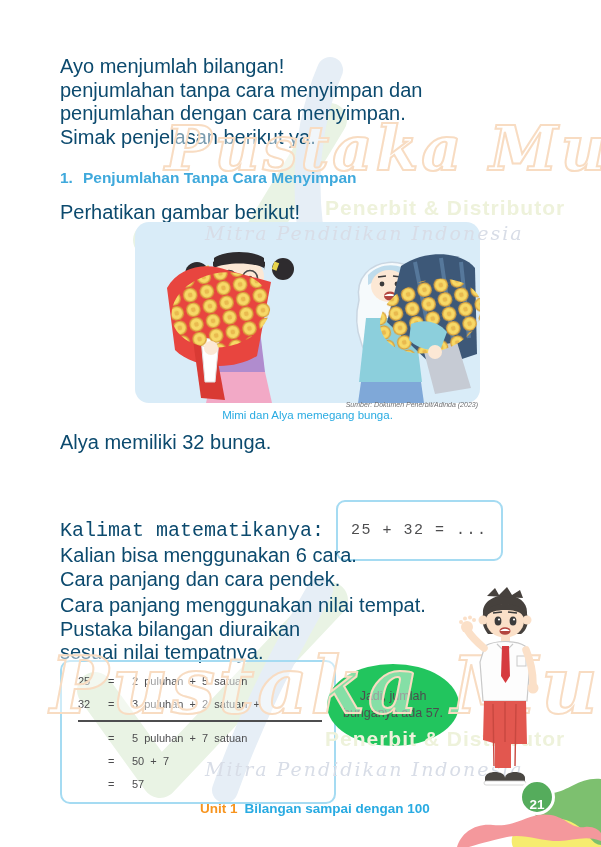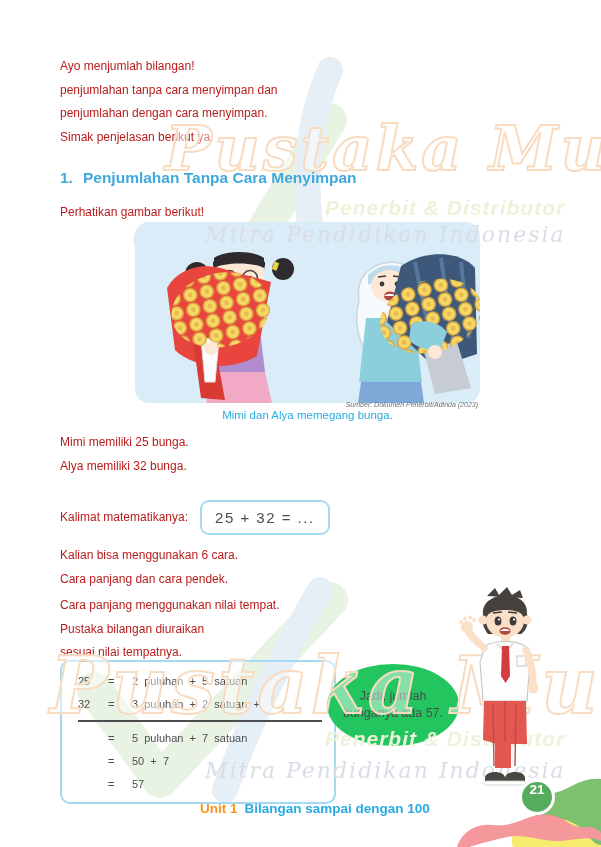--- a/index.html
+++ b/index.html
@@ -1,52 +1,52 @@
 <!DOCTYPE html>
 <html><head>
 <meta charset="utf-8">
 <style>
   html,body{margin:0;padding:0;}
   .page{position:relative;width:601px;height:847px;background:#ffffff;overflow:hidden;
         font-family:"Liberation Sans",sans-serif;color:#4D4D4F;}
   .abs{position:absolute;}
-  .txt{font-size:12px;line-height:23.5px;color:#b91c1c;}
+  .txt{font-size:20px;line-height:23.5px;color:#0c4a6e;}
   
   .wm{pointer-events:none;white-space:nowrap;}
   .wm-logo{z-index:0;}
-  .wm-text{z-index:2;font-style:italic;}
+  .wm-text{z-index:2;}
   .wm-script{font-family:"DejaVu Serif",serif;font-style:italic;font-weight:bold;
              color:rgba(255,255,255,0.45);-webkit-text-stroke:2px #F8DCC2;letter-spacing:3px;}
   .wm-sub{font-weight:bold;font-size:21px;color:#EEF2DB;letter-spacing:1px;}
-  .wm-tag{font-family:"DejaVu Serif",serif;font-size:22px;color:#D8DDE7;letter-spacing:2px;}
+  .wm-tag{font-family:"DejaVu Serif",serif;font-style:italic;font-size:19px;color:#D8DDE7;letter-spacing:2px;}
   
   .content{z-index:1;}
   .heading{font-size:15.5px;font-weight:bold;color:#3FA9DC;display:flex;gap:10px;}
   .figure{left:135px;top:222px;width:345px;height:181px;background:#D9ECF8;border-radius:14px;overflow:hidden;}
   .source{left:135px;top:401px;width:343px;text-align:right;font-size:7px;font-style:italic;color:#6D6E71;}
   .caption{left:135px;top:409px;width:345px;text-align:center;font-size:11.5px;color:#29ABE2;}
-  .math-row{left:60px;top:500px;display:flex;align-items:center;gap:12px;}
-  .eq-box{border:2px solid #A5DBF2;border-radius:9px;padding:7px 13px;font-size:15px;
+  .math-row{left:60px;top:500px;display:flex;align-items:center;gap:12px;font-family:Liberation Mono, monospace;}
+  .eq-box{border:2px solid #A5DBF2;border-radius:9px;padding:20px 13px;font-size:15px;
           letter-spacing:1.5px;white-space:pre;color:#4D4D4F;background:#fff;}
   .calc-box{left:60px;top:660px;width:244px;border:2.5px solid #A5DBF2;border-radius:10px;
             padding:8px 12px 6px 16px;font-size:11px;background:transparent;}
   .calc-row{display:flex;line-height:23px;}
   .lhs{width:30px;white-space:pre;}
   .eqs{width:24px;white-space:pre;}
   .expr{white-space:pre;}
   .calc-divider{border-top:2px solid #4D4D4F;margin:4px 0 5px 0;}
   .bubble{left:327px;top:664px;width:132px;height:82px;background:#22c55e;border-radius:50%;
           display:flex;align-items:center;justify-content:center;text-align:center;}
   .bubble-text{font-size:12.5px;line-height:17px;max-width:108px;color:#4D4D4F;}
   .footer{left:200px;top:801px;font-size:13.5px;font-weight:bold;display:flex;gap:7px;z-index:1;}
   .footer-unit{color:#F7941E;}
   .footer-title{color:#29ABE2;}
   .badge{left:519px;top:779px;width:36px;height:36px;border-radius:50%;background:#55AC5C;
          border:3px solid #ffffff;color:#fff;font-weight:bold;font-size:13.5px;
-         display:flex;align-items:flex-start;justify-content:center;z-index:4;box-sizing:border-box;}
+         display:flex;align-items:flex-end;justify-content:center;z-index:4;box-sizing:border-box;}
   .boy{left:457px;top:582px;z-index:3;}
   .corner{right:0;bottom:0;z-index:3;}
 </style>
 </head>
 <body>
 
 <div class="page">
 
   <svg class="abs wm wm-logo" style="left:0;top:0;" width="601" height="847" viewBox="0 0 601 847">
     <path d="M150,240 L215,310 L330,120" stroke="#E9F3E4" stroke-width="34" fill="none" stroke-linecap="round" stroke-linejoin="round"></path>
@@ -133,21 +133,20 @@
           <path d="M276,102 C290,96 304,100 312,110 L306,126 C294,130 282,126 274,118 Z" fill="#8CCFDC"></path>
           <circle cx="300" cy="130" r="7" fill="#FCE8D5"></circle>
         </g>
       </g>
     </svg>
   </div>
   <div class="abs content source">Sumber: Dokumen Penerbit/Adinda (2023)</div>
   <div class="abs content caption">Mimi dan Alya memegang bunga.</div>
 
   <div class="abs content txt" style="left:60px;top:431px;">
-    <div>Mimi memiliki 25 bunga.</div>
     <div>Alya memiliki 32 bunga.</div>
   </div>
 
   <div class="abs content math-row">
     <span class="txt">Kalimat matematikanya:</span>
     <span class="eq-box">25 + 32 = ...</span>
   </div>
 
   <div class="abs content txt" style="left:60px;top:544px;">
     <div>Kalian bisa menggunakan 6 cara.</div>

